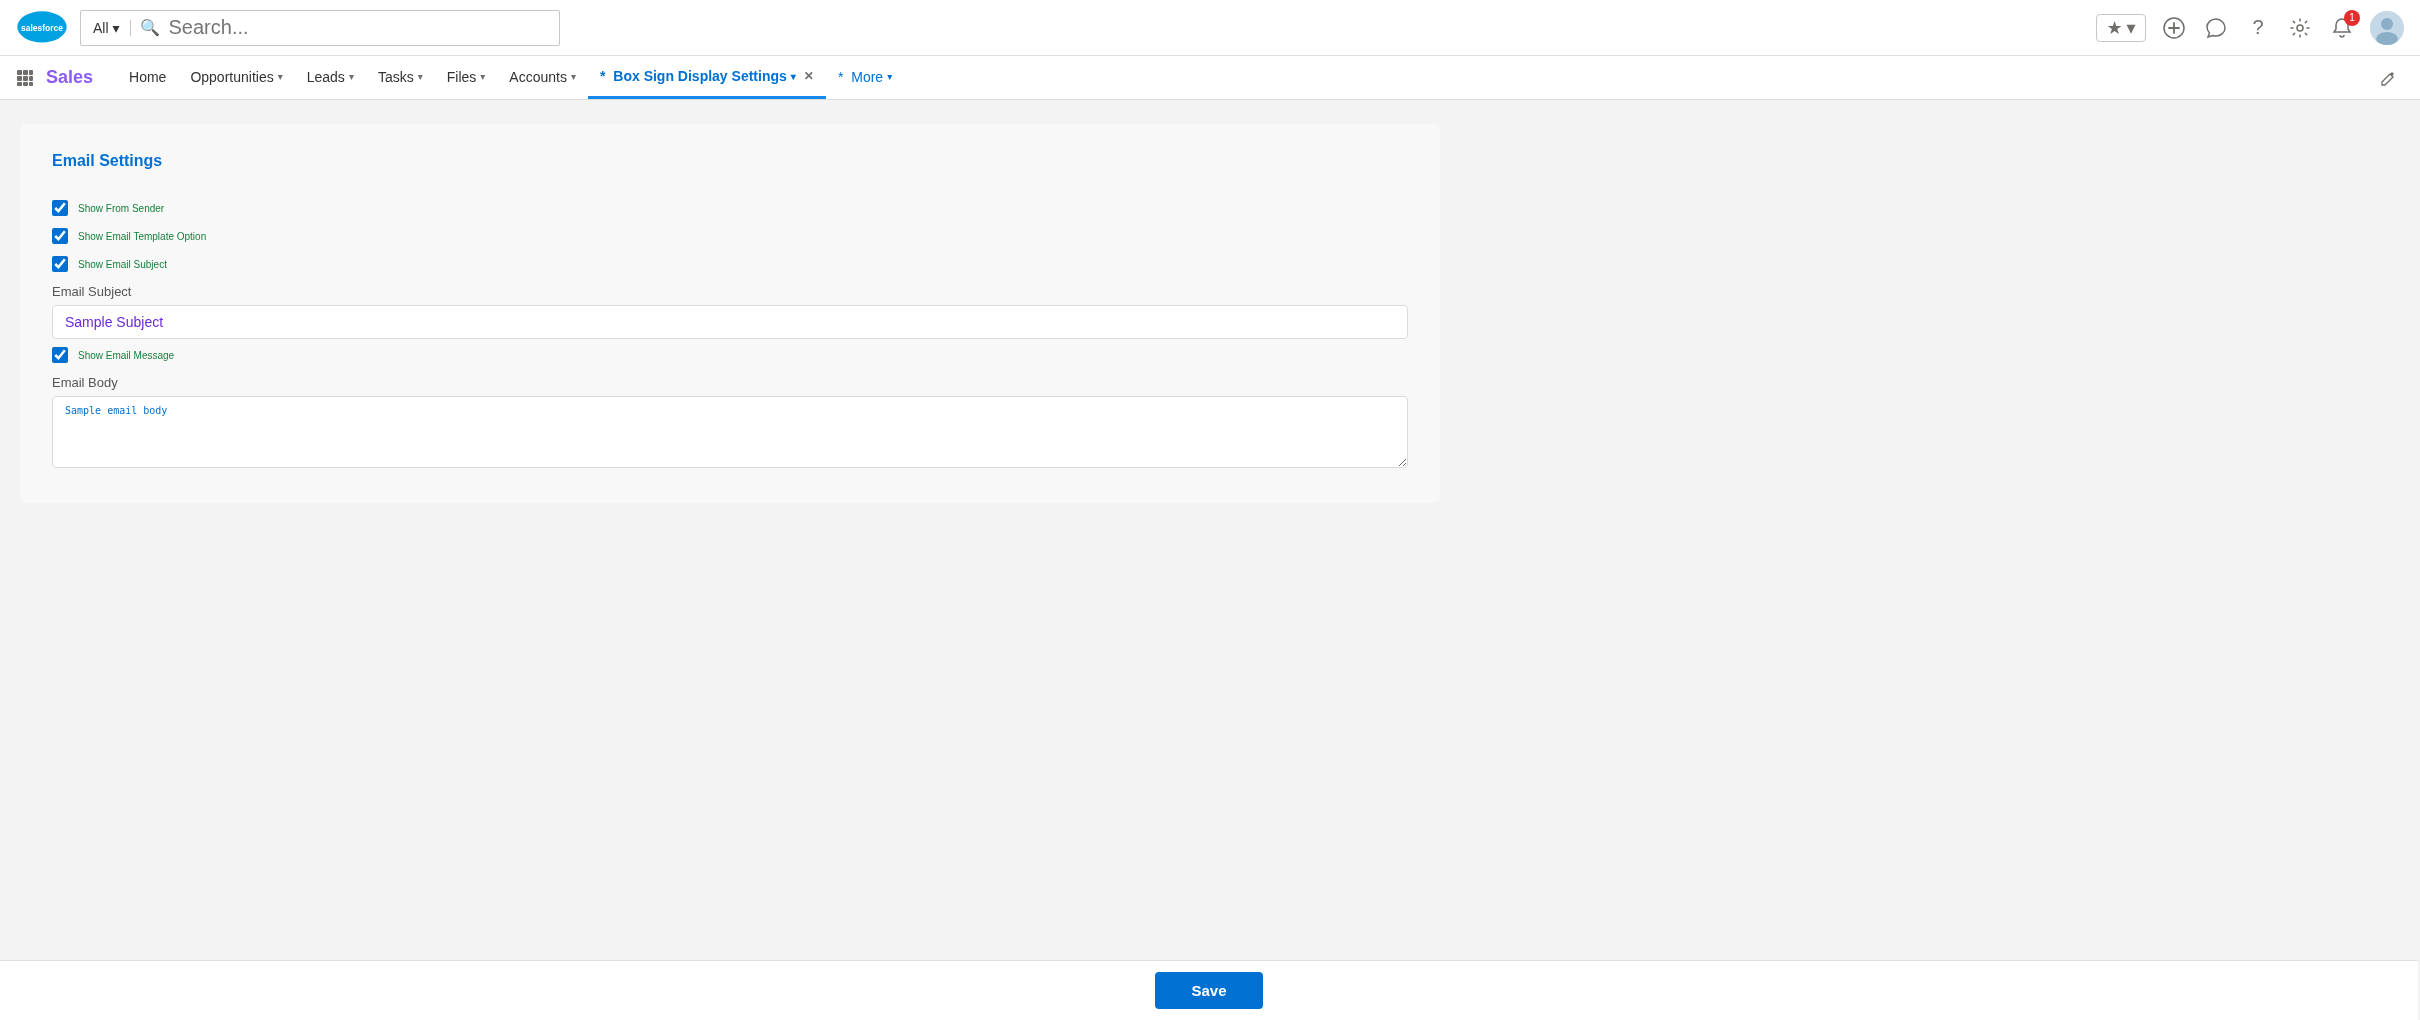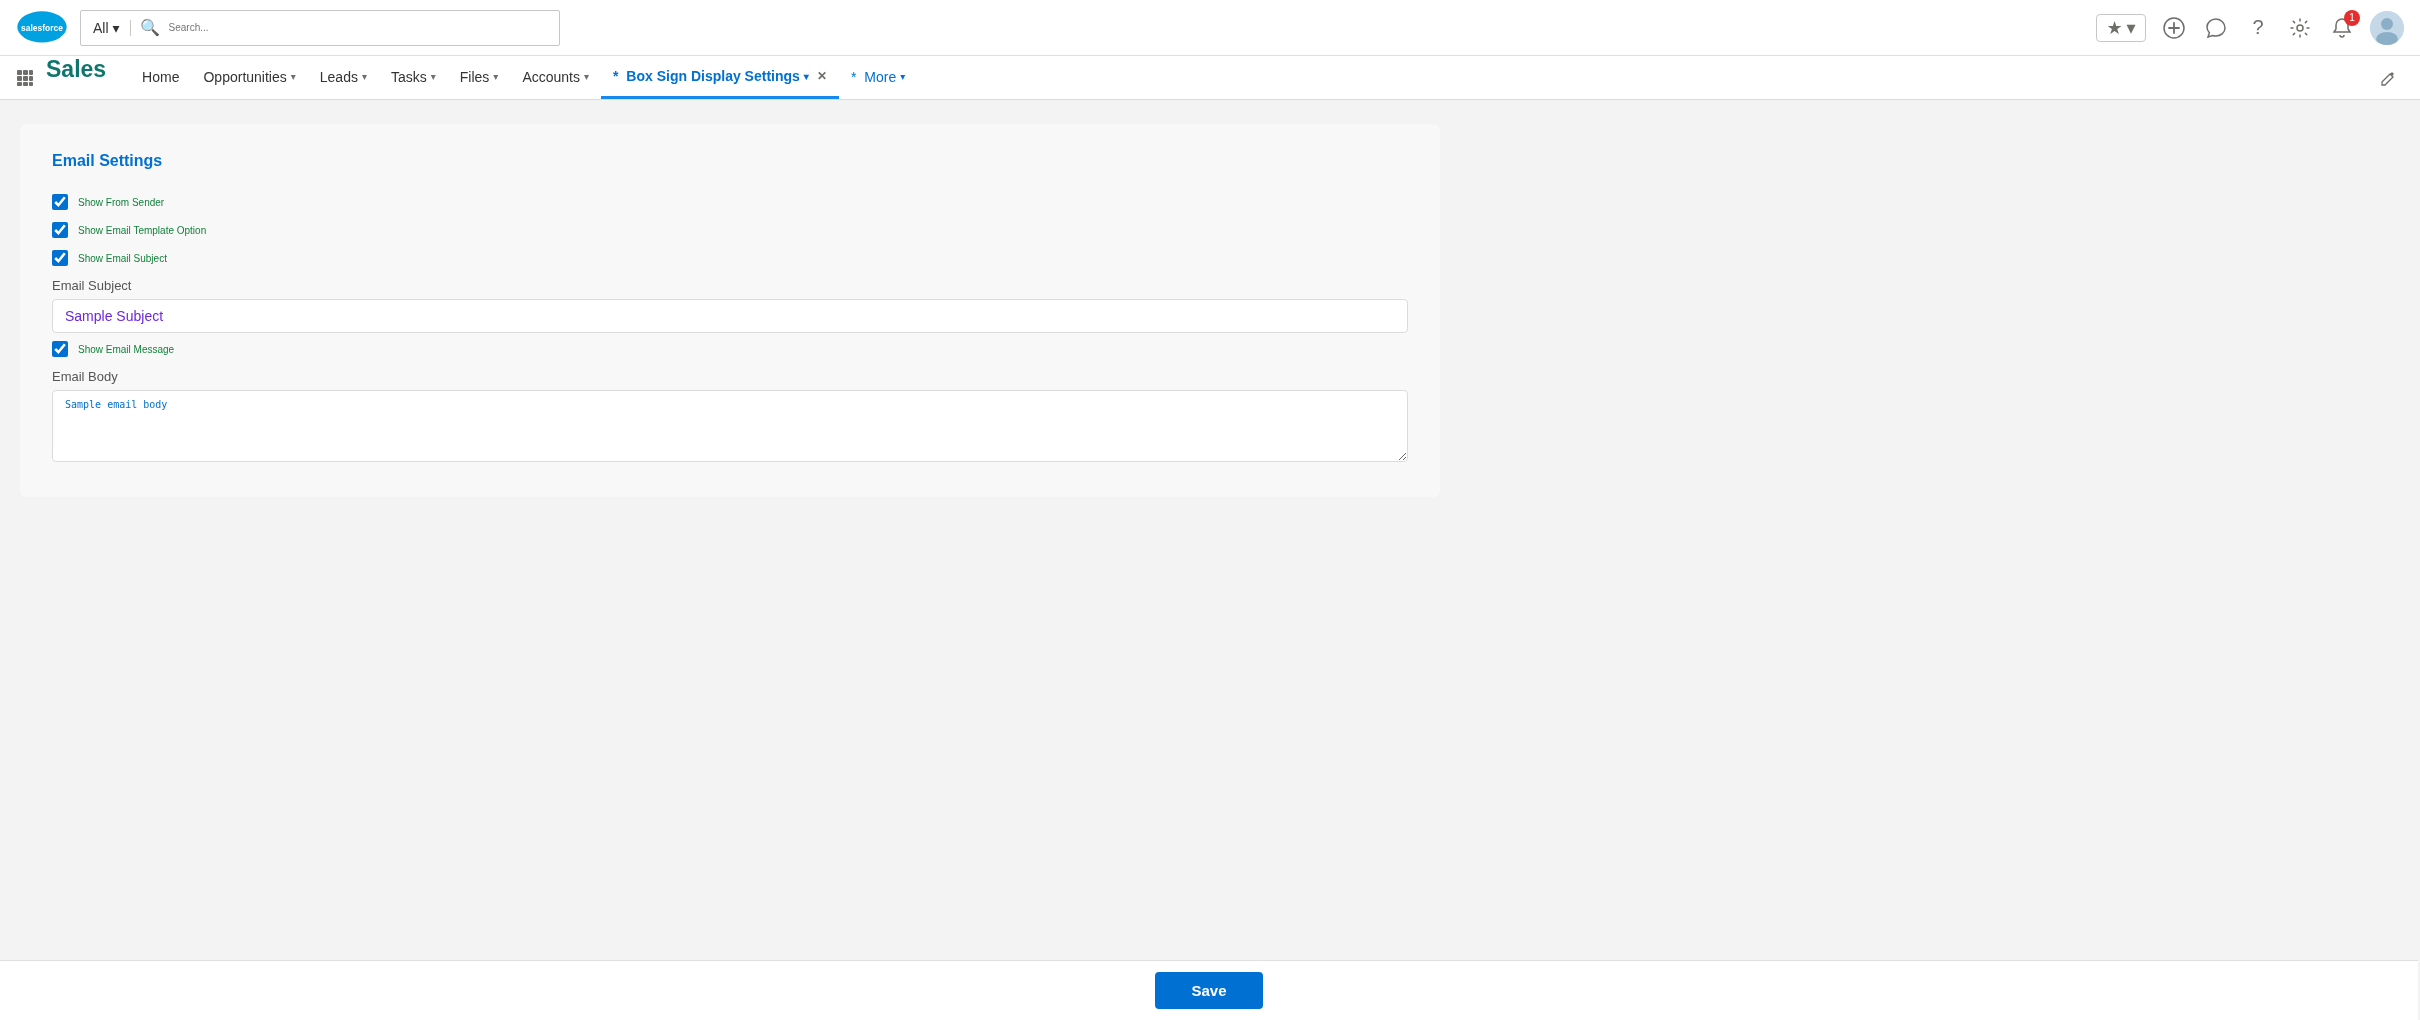--- a/index.html
+++ b/index.html
@@ -28,21 +28,21 @@
       padding: 0 12px;
       height: 36px;
       width: 480px;
       gap: 8px;
       background: #fff;
       flex-shrink: 0;
     }
     .search-bar input {
       border: none;
       outline: none;
-      font-size: 10px;
+      font-size: 20px;
       color: #3b82f6;
       width: 100%;
       background: transparent;
     }
     .search-all-select {
       display: flex;
       align-items: center;
       gap: 4px;
       border-right: 1px solid #c9c7c5;
       padding-right: 10px;
@@ -105,23 +105,24 @@
     .nav-bar {
       display: flex;
       align-items: stretch;
       background: #fff;
       border-bottom: 1px solid #dddbda;
       padding: 0 16px;
       height: 44px;
     }
     .nav-app-name {
       display: flex;
-      font-size: 23px;
+      align-items: center;
+      font-size: 18px;
       font-weight: 700;
-      color: #0f766e;
+      color: #8b5cf6;
       margin-right: 20px;
       padding: 0 4px;
     }
     .nav-grid-icon {
       color: #706e6b;
       font-size: 18px;
       display: flex;
       align-items: center;
       margin-right: 8px;
       cursor: pointer;
@@ -169,21 +170,21 @@
     .card {
       background: #f8f8f8;
       border-radius: 6px;
       padding: 28px 32px 32px 32px;
       max-width: 1420px;
     }
     .section-title {
       font-size: 16px;
       font-weight: 600;
       color: #0070d2;
-      margin-bottom: 24px;
+      margin-bottom: 30px;
     }
     .checkbox-row {
       display: flex;
       align-items: center;
       gap: 10px;
       margin-bottom: 12px;
     }
     .checkbox-row input[type="checkbox"] {
       width: 16px;
       height: 16px;

